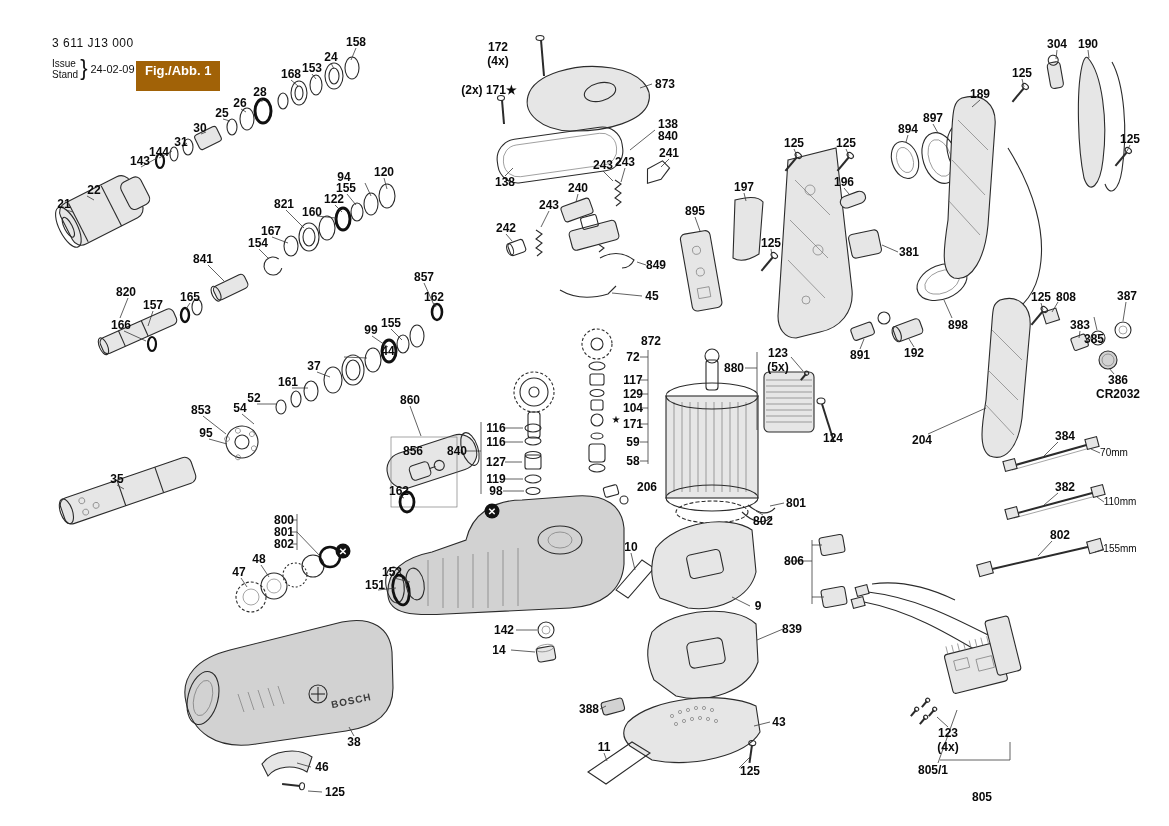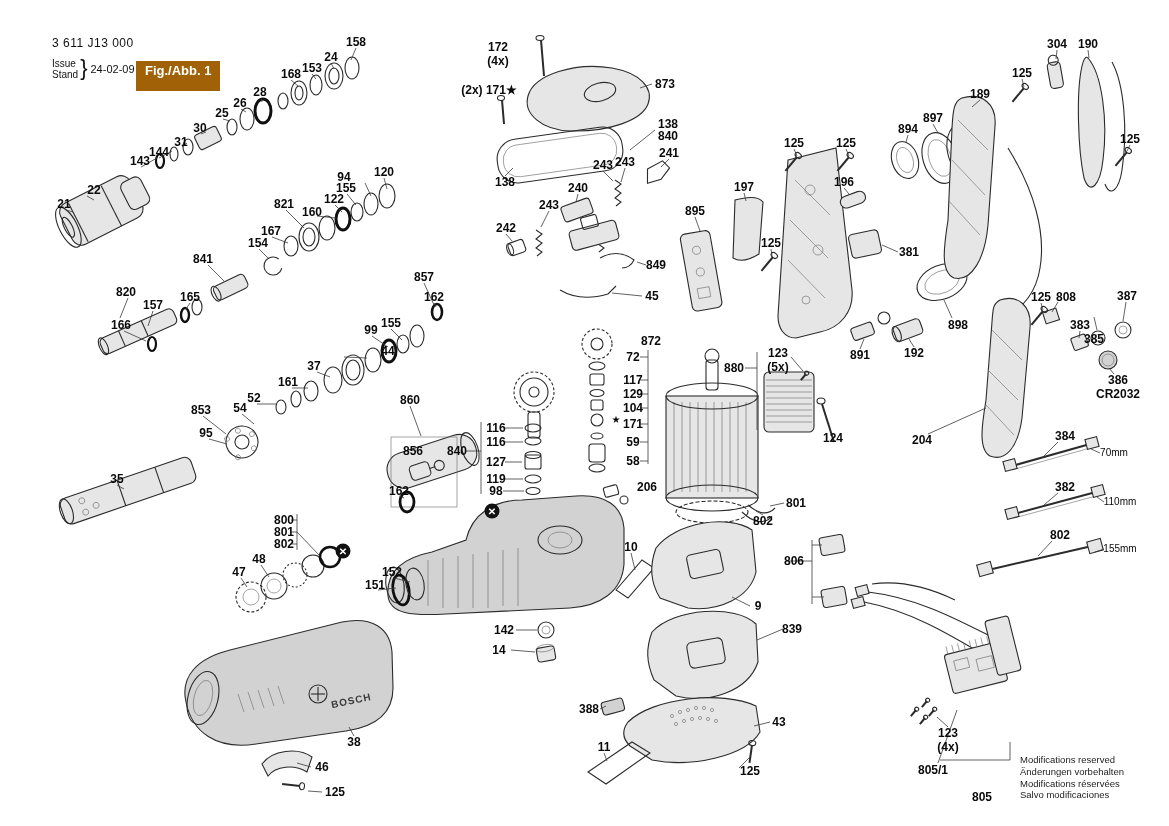--- a/index.html
+++ b/index.html
@@ -651,26 +651,20 @@
       <div class="issue-col">
         <div>Issue</div>
         <div>Stand</div>
       </div>
       <div class="issue-brace">}</div>
       <div class="issue-date">24-02-09</div>
     </div>
   </div>
   <div class="figbox">Fig./Abb. 1</div>
 
-  <div class="footer">
-    <div>Modifications reserved</div>
-    <div>Änderungen vorbehalten</div>
-    <div>Modifications réservées</div>
-    <div>Salvo modificaciones</div>
-  </div>
 
   <div>
       <span class="callout" style="left: 356px; top: 42px;">158</span>
       <span class="callout" style="left: 331px; top: 57px;">24</span>
       <span class="callout" style="left: 312px; top: 68px;">153</span>
       <span class="callout" style="left: 291px; top: 74px;">168</span>
       <span class="callout" style="left: 260px; top: 92px;">28</span>
       <span class="callout" style="left: 240px; top: 103px;">26</span>
       <span class="callout" style="left: 222px; top: 113px;">25</span>
       <span class="callout" style="left: 200px; top: 128px;">30</span>

